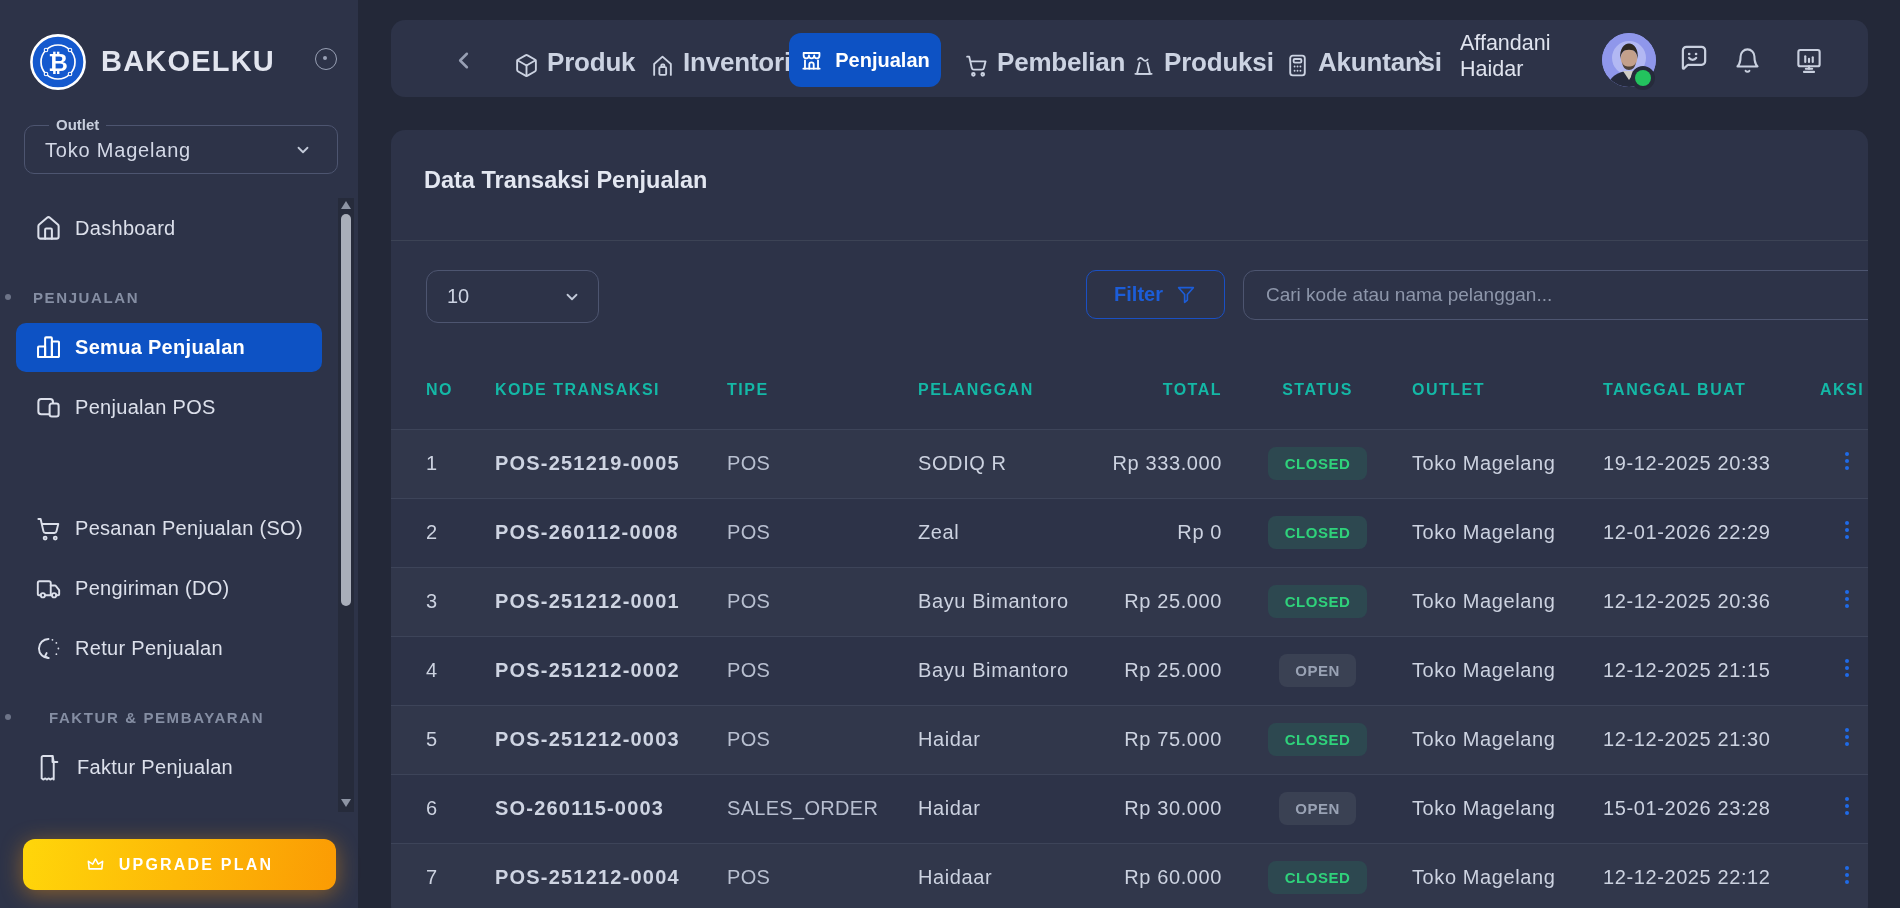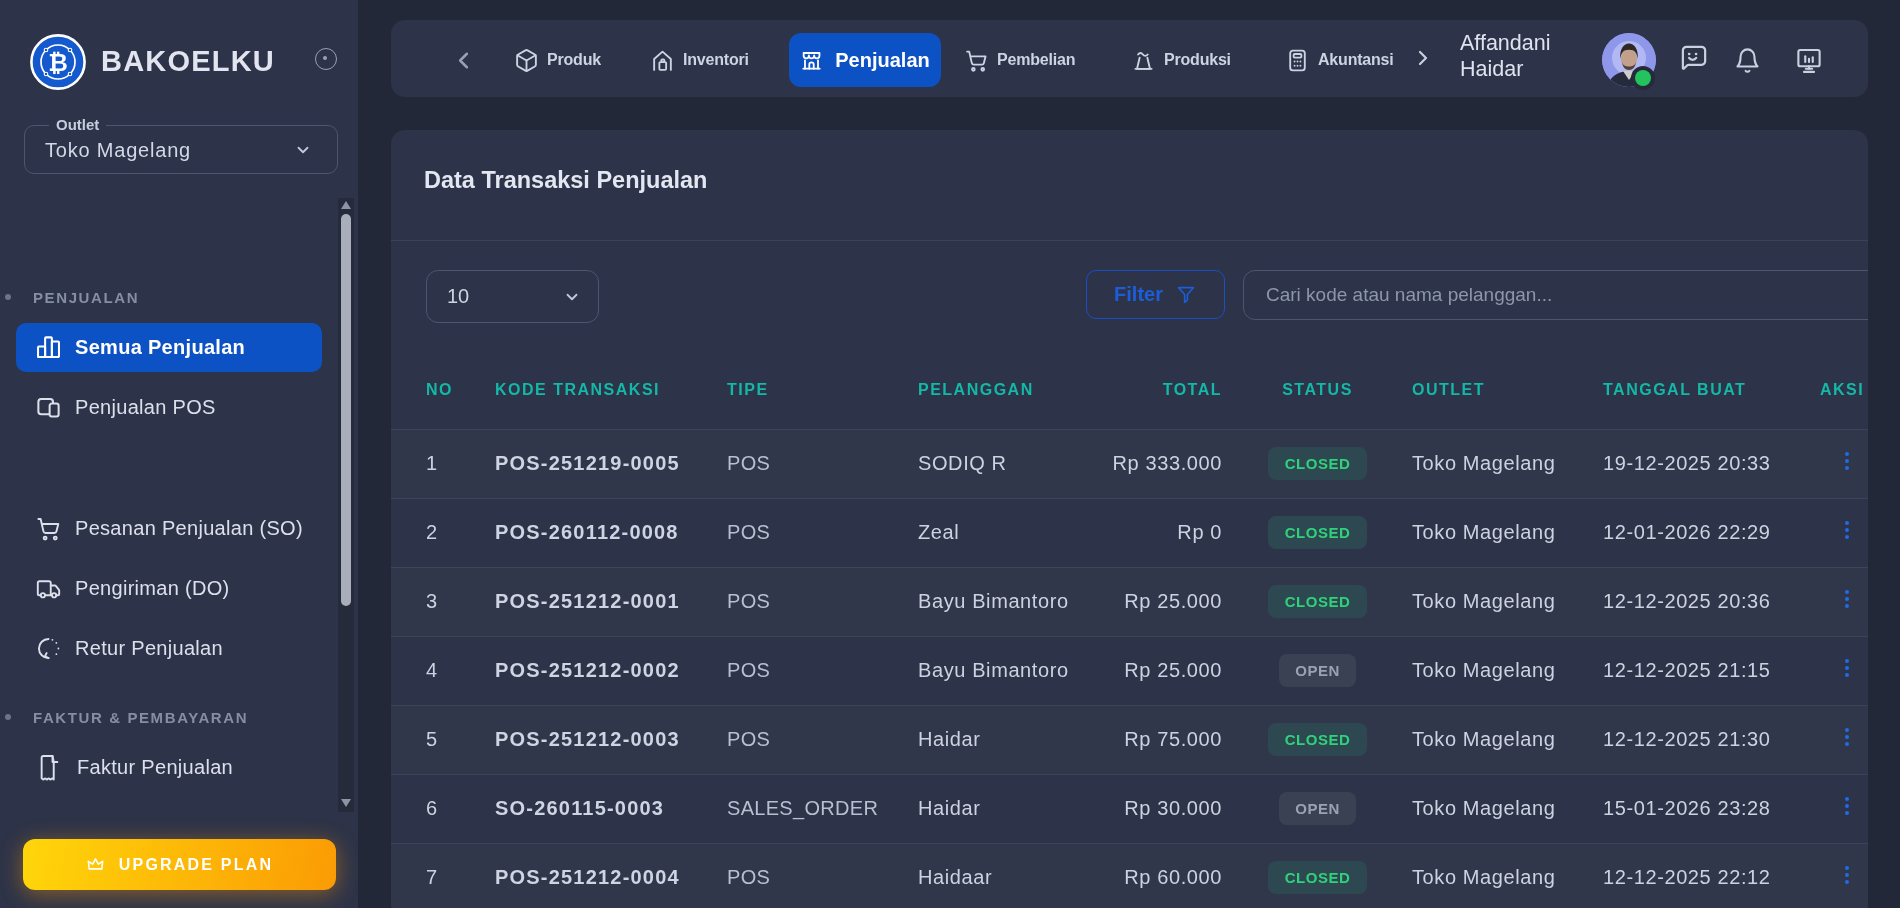--- a/index.html
+++ b/index.html
@@ -20,21 +20,21 @@
 .sec-head { position:absolute; left:33px; font-size:15px; font-weight:bold; color:#858ea3; letter-spacing:1.6px; }
 .sec-dot { position:absolute; left:5px; width:6px; height:6px; border-radius:50%; background:#6d7488; }
 
 #sb-track { position:absolute; left:338px; top:198px; width:16px; height:614px; background:#262b3b; }
 #sb-thumb { position:absolute; left:341px; top:214px; width:10px; height:392px; background:#a9aeba; border-radius:6px; }
 .sb-arrow { position:absolute; left:341px; width:0; height:0; border-left:5px solid transparent; border-right:5px solid transparent; }
 #upgrade { position:absolute; left:23px; top:839px; width:313px; height:51px; border-radius:12px; background:linear-gradient(100deg,#ffd60a,#fb9b04); box-shadow:0 4px 22px rgba(250,150,10,0.45); display:flex; align-items:center; justify-content:center; color:#ffffff; font-size:16px; font-weight:bold; letter-spacing:2.2px; }
 #upgrade svg { margin-right:14px; }
 
 #topbar { position:absolute; left:391px; top:20px; width:1477px; height:77px; background:#2d3348; border-radius:14px; }
-.tb { position:absolute; height:36px; display:flex; align-items:center; color:#ccd3e2; font-size:16px; font-weight:bold; letter-spacing:-0.2px; }
+.tb { position:absolute; height:36px; display:flex; align-items:flex-end; color:#ccd3e2; font-size:26px; font-weight:bold; letter-spacing:-0.2px; }
 .tb svg { margin-right:8px; }
 #pill-penjualan { position:absolute; left:398px; top:13px; width:152px; height:54px; background:#0d52c4; border-radius:12px; display:flex; align-items:center; justify-content:center; color:#fff; font-size:20px; font-weight:bold; }
 #pill-penjualan svg { margin-right:12px; }
 #who { position:absolute; left:1069px; top:10px; color:#dfe3ee; font-size:21.5px; line-height:26px; }
 #avatar { position:absolute; left:1211px; top:13px; width:54px; height:54px; border-radius:50%; overflow:hidden; background:#8d95ea; }
 .tbicon { position:absolute; color:#c9d0df; }
 
 #card { position:absolute; left:391px; top:130px; width:1477px; height:790px; background:#2d3348; border-radius:14px; overflow:hidden; }
 #card-title { position:absolute; left:33px; top:37px; font-size:23.5px; font-weight:bold; color:#e3e7f1; }
 #card-divider { position:absolute; left:0; top:110px; width:1477px; height:1px; background:#3c4355; }
@@ -79,20 +79,27 @@
   </svg>
   <div id="logo-text">BAKOELKU</div>
   <div id="toggle-circ"></div>
   <div id="outlet-box"></div>
   <div id="outlet-label">Outlet</div>
   <div id="outlet-value">Toko Magelang</div>
   <svg class="abs" style="left:294px;top:141px;color:#c3cad9" width="18" height="18" viewBox="0 0 24 24" fill="none" stroke="currentColor" stroke-width="2.4" stroke-linecap="round" stroke-linejoin="round">
       <path d="m6 9 6 6 6-6"></path>
     </svg>
 
+  <div class="menu-item" style="top:204px;">
+    <svg width="24" height="24" viewBox="0 0 24 24" fill="none" stroke="currentColor" stroke-width="1.8" stroke-linecap="round" stroke-linejoin="round">
+        <path d="M15 21v-8a1 1 0 0 0-1-1h-4a1 1 0 0 0-1 1v8"></path>
+        <path d="M3 10a2 2 0 0 1 .709-1.528l7-6a2 2 0 0 1 2.582 0l7 6A2 2 0 0 1 21 10v9a2 2 0 0 1-2 2H5a2 2 0 0 1-2-2z"></path>
+      </svg>
+    Dashboard
+  </div>
   <div class="sec-dot" style="top:294px;"></div>
   <div class="sec-head" style="top:289px;">PENJUALAN</div>
   <div class="menu-item active" style="top:323px;">
     <svg width="24" height="24" viewBox="0 0 24 24" fill="none" stroke="currentColor" stroke-width="1.8" stroke-linecap="round" stroke-linejoin="round">
         <path d="M9 20.5v-9.3H3.5a.8.8 0 0 0-.8.8v8.5Z"></path>
         <path d="M9 20.5h6V3.8a.8.8 0 0 0-.8-.8H9.8a.8.8 0 0 0-.8.8Z"></path>
         <path d="M15 20.5h5.5a.8.8 0 0 0 .8-.8V7.5a.8.8 0 0 0-.8-.8H15Z"></path>
       </svg>
     Semua Penjualan
   </div>
@@ -126,21 +133,21 @@
         <path d="M12 3.5a8.5 8.5 0 0 0 0 17"></path>
         <path d="m12 20.5-3.2-1.4 1.5-3"></path>
         <circle cx="19" cy="7" r="0.8" fill="currentColor" stroke="none"></circle>
         <circle cx="20.8" cy="12" r="0.8" fill="currentColor" stroke="none"></circle>
         <circle cx="19" cy="17" r="0.8" fill="currentColor" stroke="none"></circle>
         <circle cx="15.5" cy="4.3" r="0.8" fill="currentColor" stroke="none"></circle>
       </svg>
     Retur Penjualan
   </div>
   <div class="sec-dot" style="top:714px;"></div>
-  <div class="sec-head" style="top:709px;">FAKTUR &amp; PEMBAYARAN</div>
+  <div class="sec-head" style="top:709px;margin-left:16px;">FAKTUR &amp; PEMBAYARAN</div>
   <div class="menu-item" style="top:743px;">
     <svg style="width:29px;height:29px;" viewBox="0 0 24 24" fill="none" stroke="currentColor" stroke-width="1.6" stroke-linecap="round" stroke-linejoin="round">
         <path d="M14.5 2.5H6.8a1.3 1.3 0 0 0-1.3 1.3V21c.7 0 .7.9 1.45.9s.7-.9 1.45-.9.7.9 1.45.9.7-.9 1.45-.9.7.9 1.45.9.7-.9 1.45-.9.8.9 1.3.9V7.5Z" fill="none"></path>
         <path d="M14.5 2.5v5h4"></path>
       </svg>
     Faktur Penjualan
   </div>
 
   <div id="sb-track"></div>
   <div class="sb-arrow" style="top:201px;border-bottom:8px solid #8d94a4;"></div>

